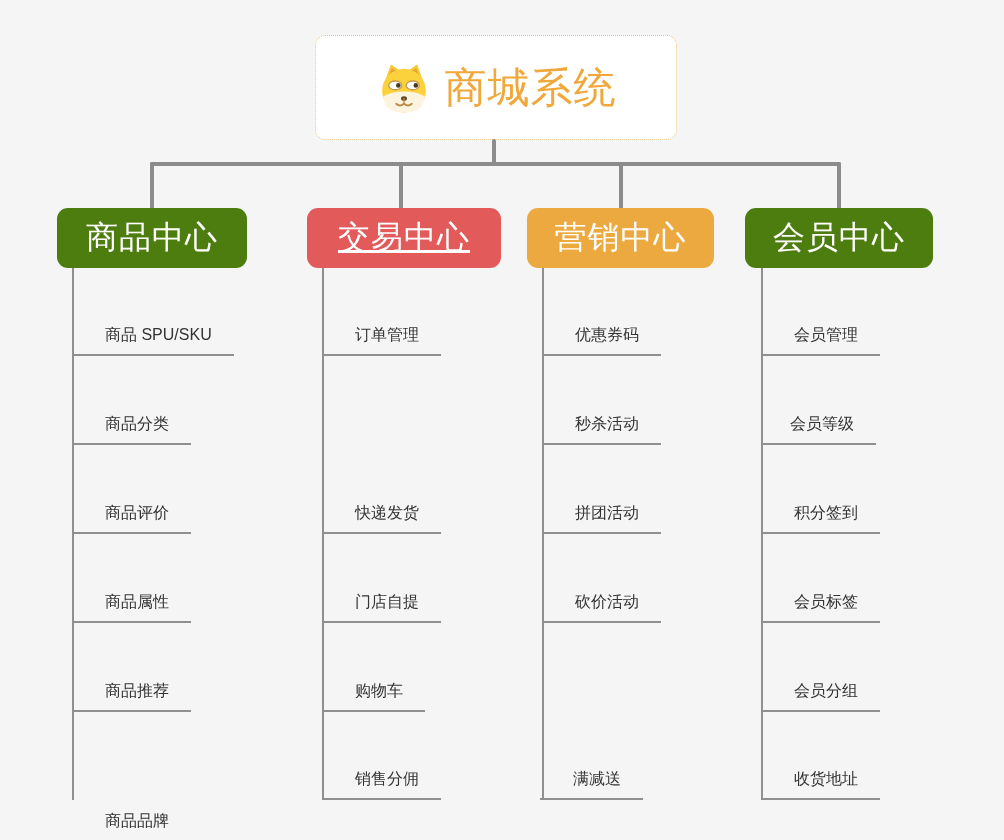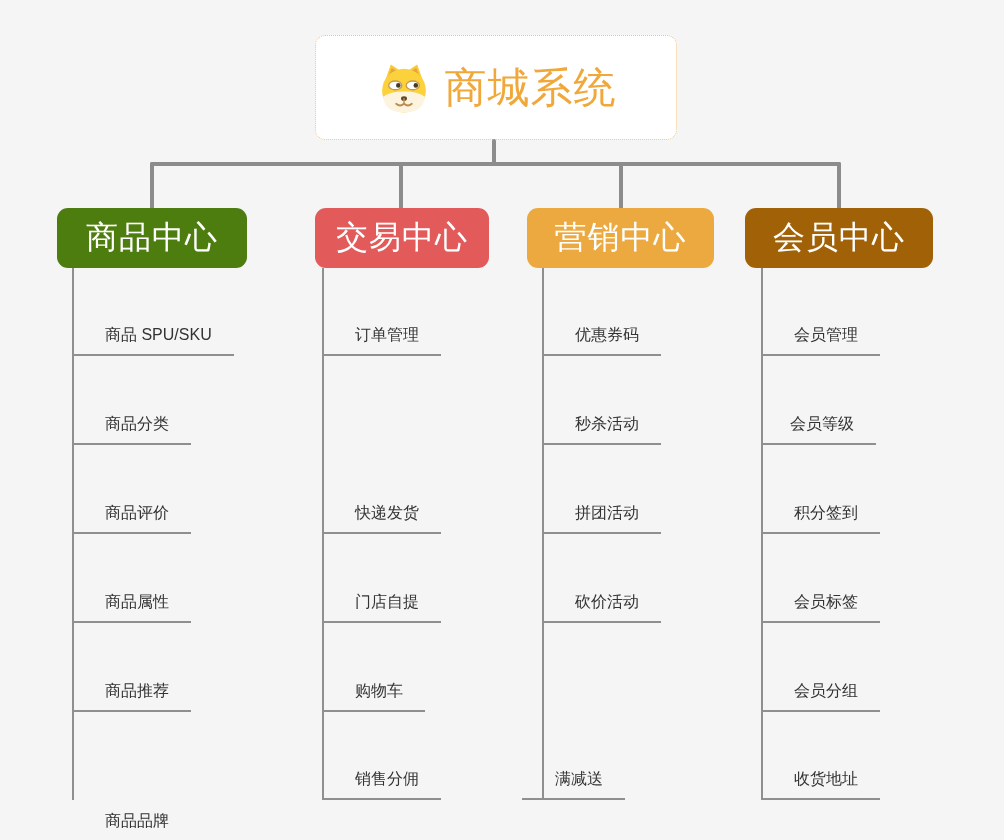--- a/index.html
+++ b/index.html
@@ -113,37 +113,37 @@
     <div class="conn" style="left: 150px; top: 162px; width: 4px; height: 48px;"></div>
     <div class="branch-header" style="left: 57px; width: 190px; background: #4d7c0f;">商品中心</div>
     <div class="thin" style="left: 72px; top: 268px; width: 2px; height: 532px;"></div>
     <div class="child-node" style="left: 72px; top: 312px;">商品 SPU/SKU</div>
     <div class="child-node" style="left: 72px; top: 401px;">商品分类</div>
     <div class="child-node" style="left: 72px; top: 490px;">商品评价</div>
     <div class="child-node" style="left: 72px; top: 579px;">商品属性</div>
     <div class="child-node" style="left: 72px; top: 668px;">商品推荐</div>
     <div class="child-node" style="left: 72px; top: 756px; margin-top: 42px;">商品品牌</div>
     <div class="conn" style="left: 398.5px; top: 162px; width: 4px; height: 48px;"></div>
-    <div class="branch-header" style="left: 315px; width: 174px; background: rgb(226, 90, 90);">交易中心</div>
+    <div class="branch-header" style="left: 307px; width: 194px; background: rgb(226, 90, 90); text-decoration: underline;">交易中心</div>
     <div class="thin" style="left: 322px; top: 268px; width: 2px; height: 532px;"></div>
     <div class="child-node" style="left: 322px; top: 312px;">订单管理</div>
     <div class="child-node" style="left: 322px; top: 490px;">快递发货</div>
     <div class="child-node" style="left: 322px; top: 579px;">门店自提</div>
     <div class="child-node" style="left: 322px; top: 668px;">购物车</div>
     <div class="child-node" style="left: 322px; top: 756px;">销售分佣</div>
     <div class="conn" style="left: 618.5px; top: 162px; width: 4px; height: 48px;"></div>
     <div class="branch-header" style="left: 527px; width: 187px; background: rgb(236, 169, 63);">营销中心</div>
     <div class="thin" style="left: 542px; top: 268px; width: 2px; height: 532px;"></div>
     <div class="child-node" style="left: 542px; top: 312px;">优惠券码</div>
     <div class="child-node" style="left: 542px; top: 401px;">秒杀活动</div>
     <div class="child-node" style="left: 542px; top: 490px;">拼团活动</div>
     <div class="child-node" style="left: 542px; top: 579px;">砍价活动</div>
-    <div class="child-node" style="left: 522px; top: 756px; text-align: center;">满减送</div>
+    <div class="child-node" style="left: 540px; top: 756px; text-align: center;">满减送</div>
     <div class="conn" style="left: 837px; top: 162px; width: 4px; height: 48px;"></div>
-    <div class="branch-header" style="left: 745px; width: 188px; background: #a16207;">会员中心</div>
+    <div class="branch-header" style="left: 745px; width: 188px; background: #4d7c0f;">会员中心</div>
     <div class="thin" style="left: 761px; top: 268px; width: 2px; height: 532px;"></div>
     <div class="child-node" style="left: 761px; top: 312px;">会员管理</div>
     <div class="child-node" style="left: 761px; top: 401px; padding-left: 29px;">会员等级</div>
     <div class="child-node" style="left: 761px; top: 490px;">积分签到</div>
     <div class="child-node" style="left: 761px; top: 579px;">会员标签</div>
     <div class="child-node" style="left: 761px; top: 668px;">会员分组</div>
     <div class="child-node" style="left: 761px; top: 756px;">收货地址</div>
   </div>
 
 </body></html>

